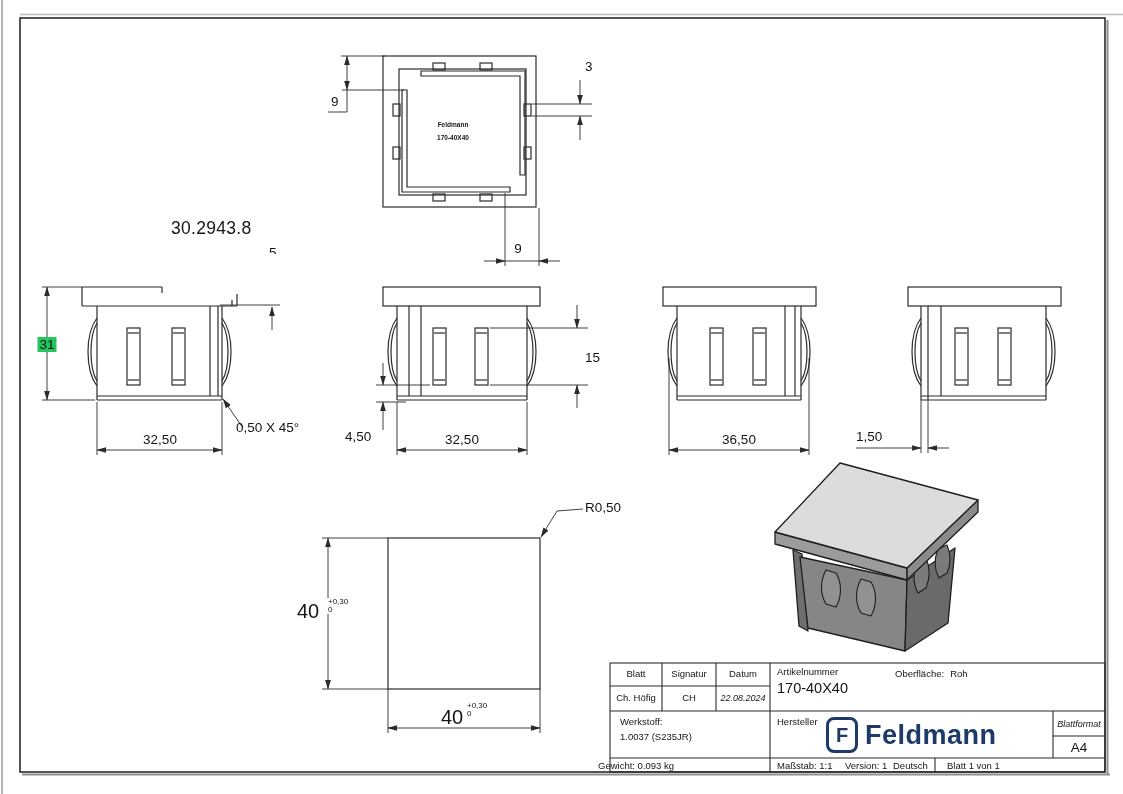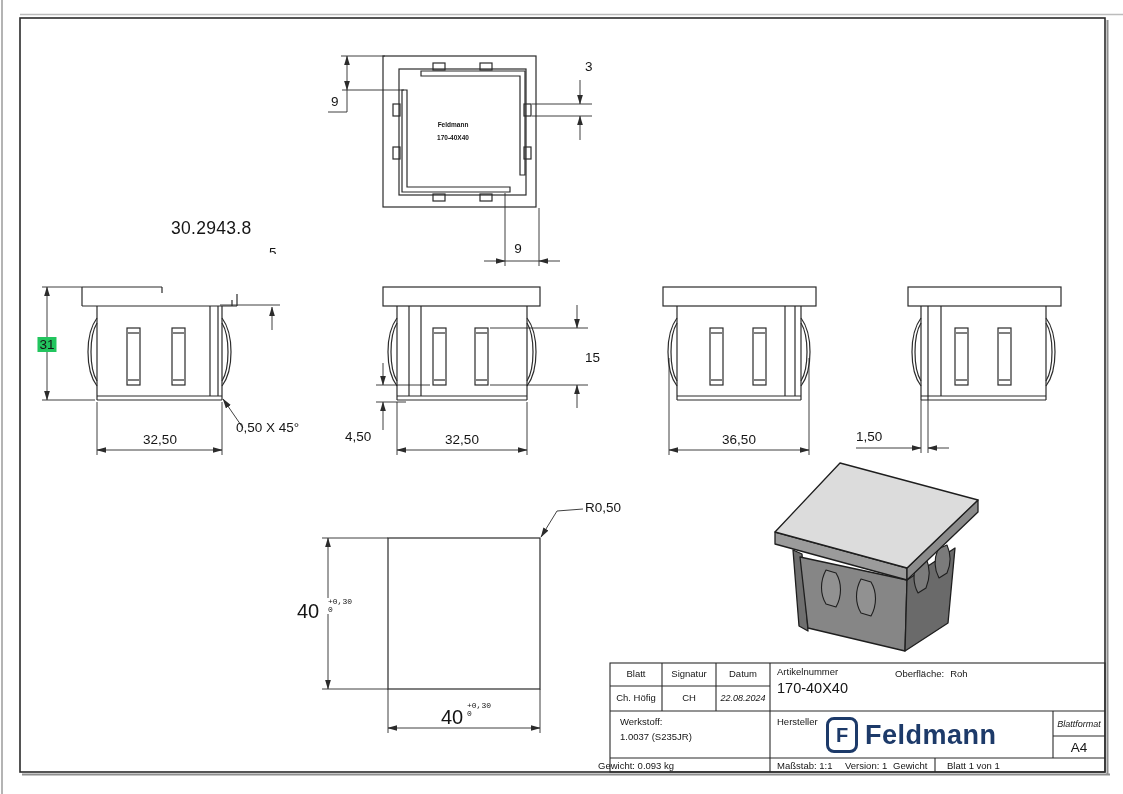--- a/index.html
+++ b/index.html
@@ -7,21 +7,21 @@
         font-family:"Liberation Sans",sans-serif;}
   #linework{position:absolute;left:0;top:0;}
   .lbl{position:absolute;color:#151515;white-space:nowrap;font-family:"Liberation Sans",sans-serif;}
   .c{transform:translateX(-50%);}
   .dim{font-size:13.5px;}
   .big{font-size:20px;}
   .wbg{background:#22c55e;padding:0 2px;}
   .tiny{font-size:6.5px;font-weight:bold;letter-spacing:0;}
   .pn{font-size:17.5px;letter-spacing:0.3px;}
   .clip5{height:9px;overflow:hidden;font-size:13.5px;}
-  .tol{display:flex;flex-direction:column;font-size:8px;line-height:8px;background:#fff;padding:0 1px;font-family:Liberation Mono, monospace;}
+  .tol{display:flex;flex-direction:column;font-size:8px;line-height:8px;background:#fff;padding:0 1px;}
   .tb-s{font-size:9.5px;}
   .tb-xs{font-size:9px;font-style:italic;}
   .tb-art{font-size:14.5px;}
   .tb-a4{font-size:13.5px;}
   .logo{display:flex;align-items:center;gap:7px;color:#1d3a69;}
   .fmark{width:26px;height:30px;border:3.5px solid #1d3a69;border-radius:8px;display:flex;
          align-items:center;justify-content:center;font-size:20px;font-weight:bold;}
   .fword{font-size:27px;font-weight:600;letter-spacing:0.5px;}
   .obfl span{margin-right:6px;}
 </style>
@@ -298,16 +298,16 @@
   <span class="fmark">F</span>
   <span class="fword">Feldmann</span>
 </div>
 
 <div class="lbl tb-xs c" style="left:1079px;top:719px">Blattformat</div>
 <div class="lbl tb-a4 c" style="left:1079px;top:740px">A4</div>
 
 <div class="lbl tb-s" style="left:598px;top:760px">Gewicht: 0.093 kg</div>
 <div class="lbl tb-s" style="left:777px;top:760px">Maßstab: 1:1</div>
 <div class="lbl tb-s" style="left:845px;top:760px">Version: 1</div>
-<div class="lbl tb-s" style="left:893px;top:760px">Gewicht</div>
+<div class="lbl tb-s" style="left:893px;top:760px">Deutsch</div>
 <div class="lbl tb-s" style="left:947px;top:760px">Blatt 1 von 1</div>
 
 </div>
 
 </body></html>

